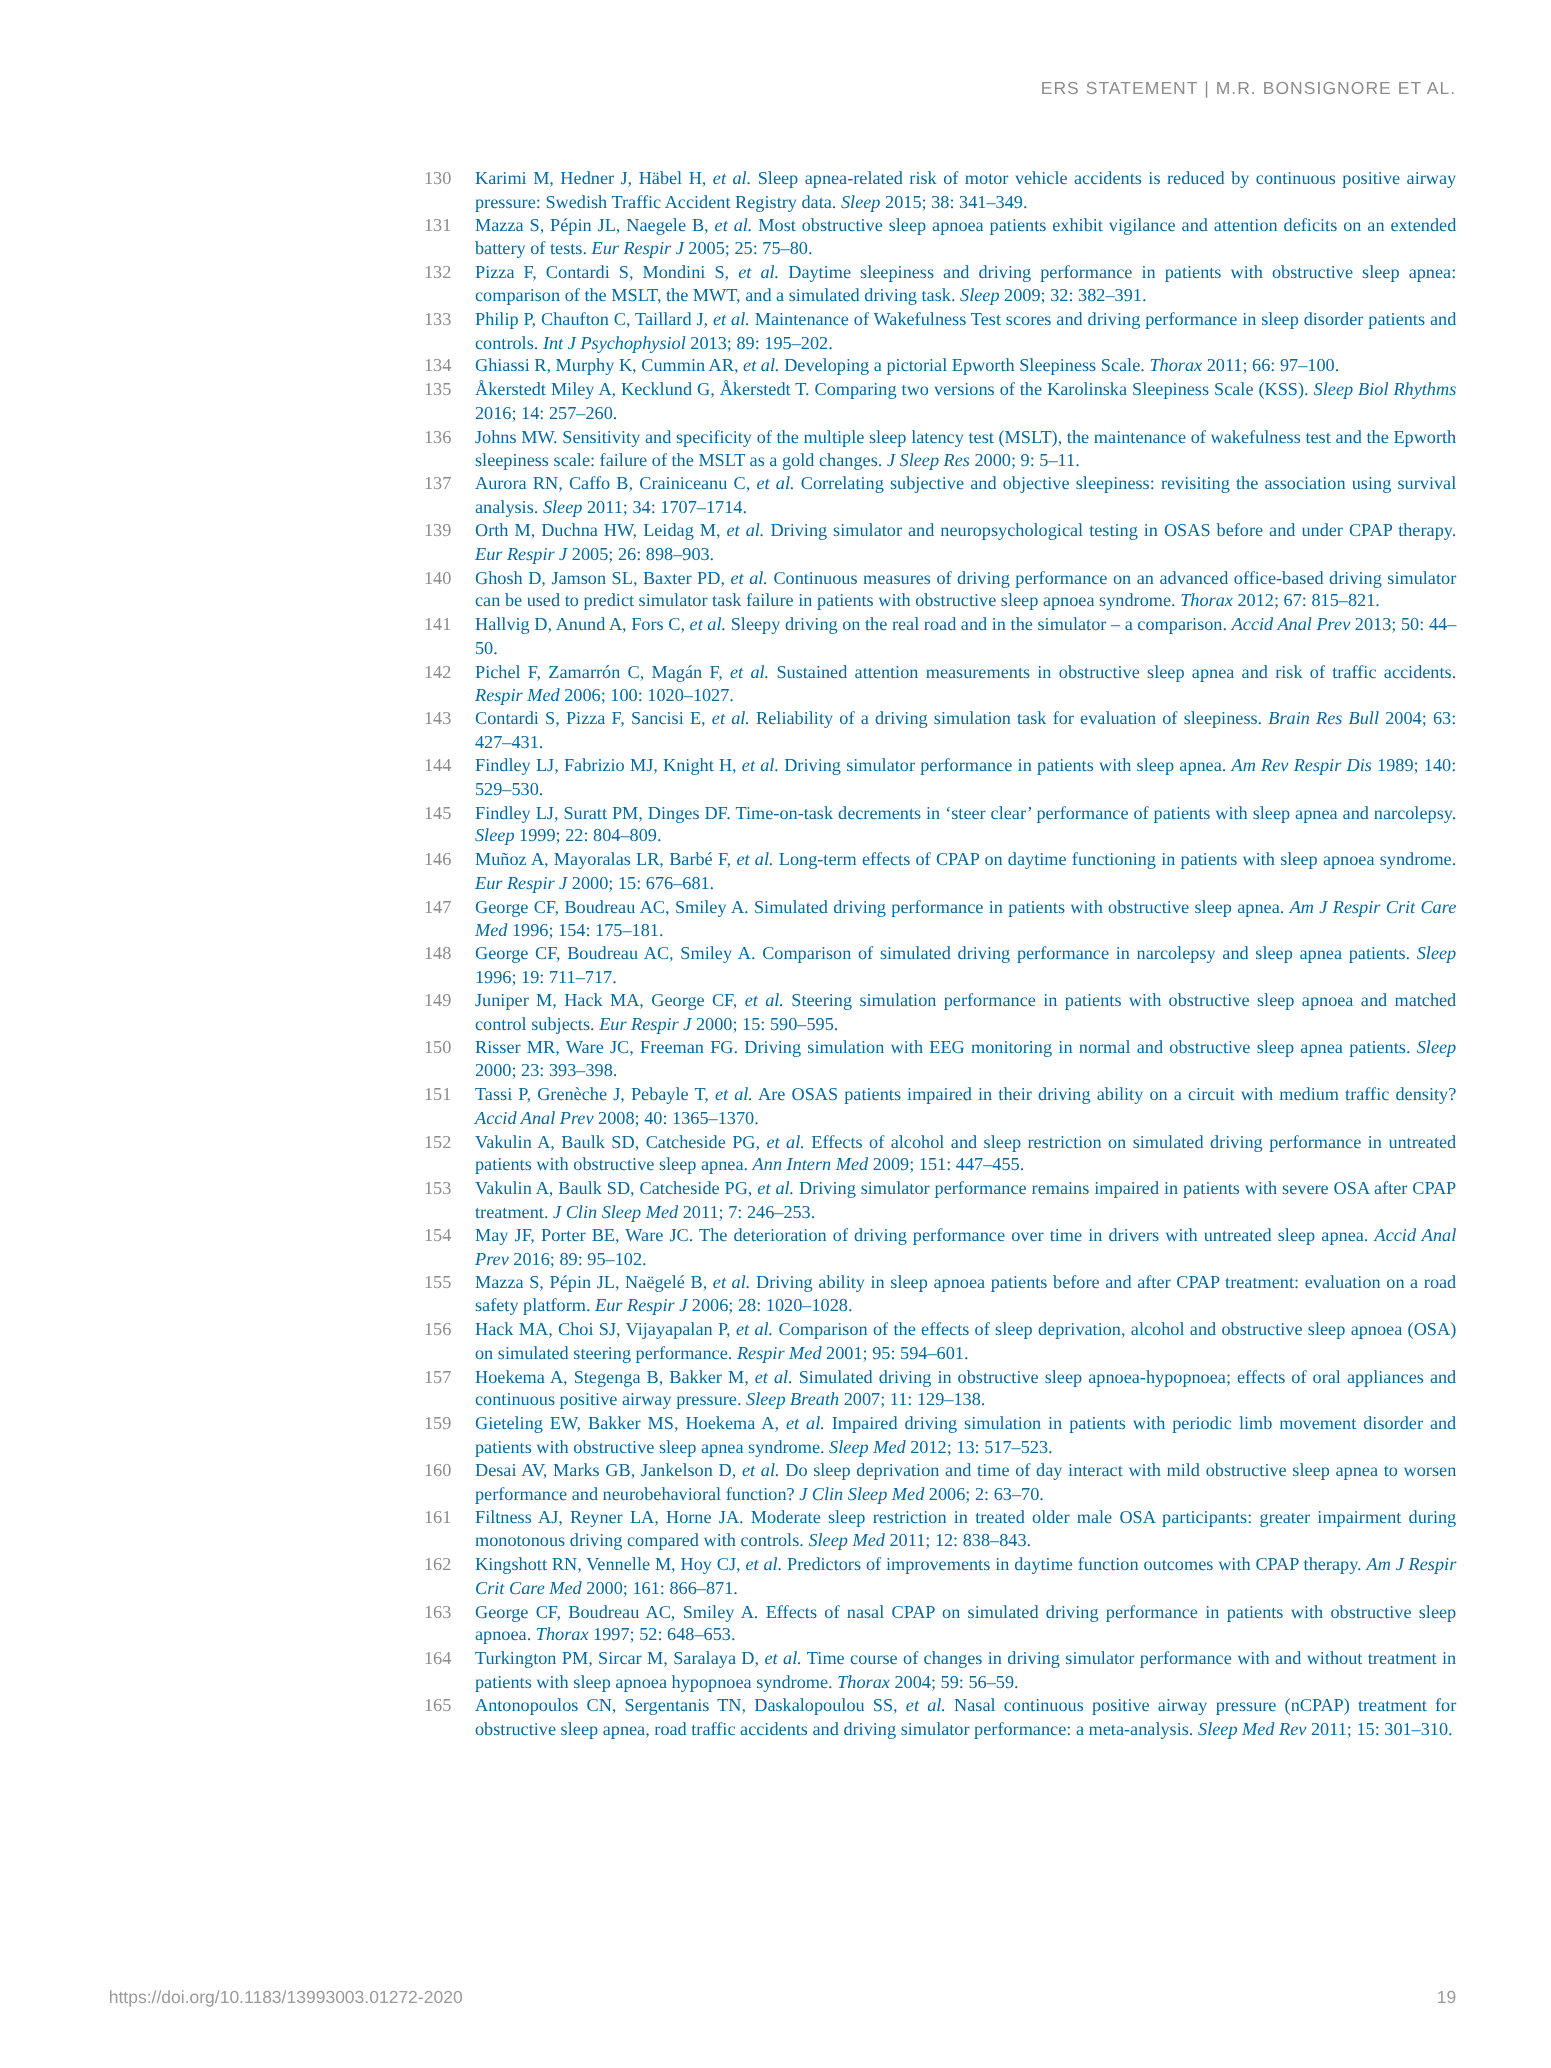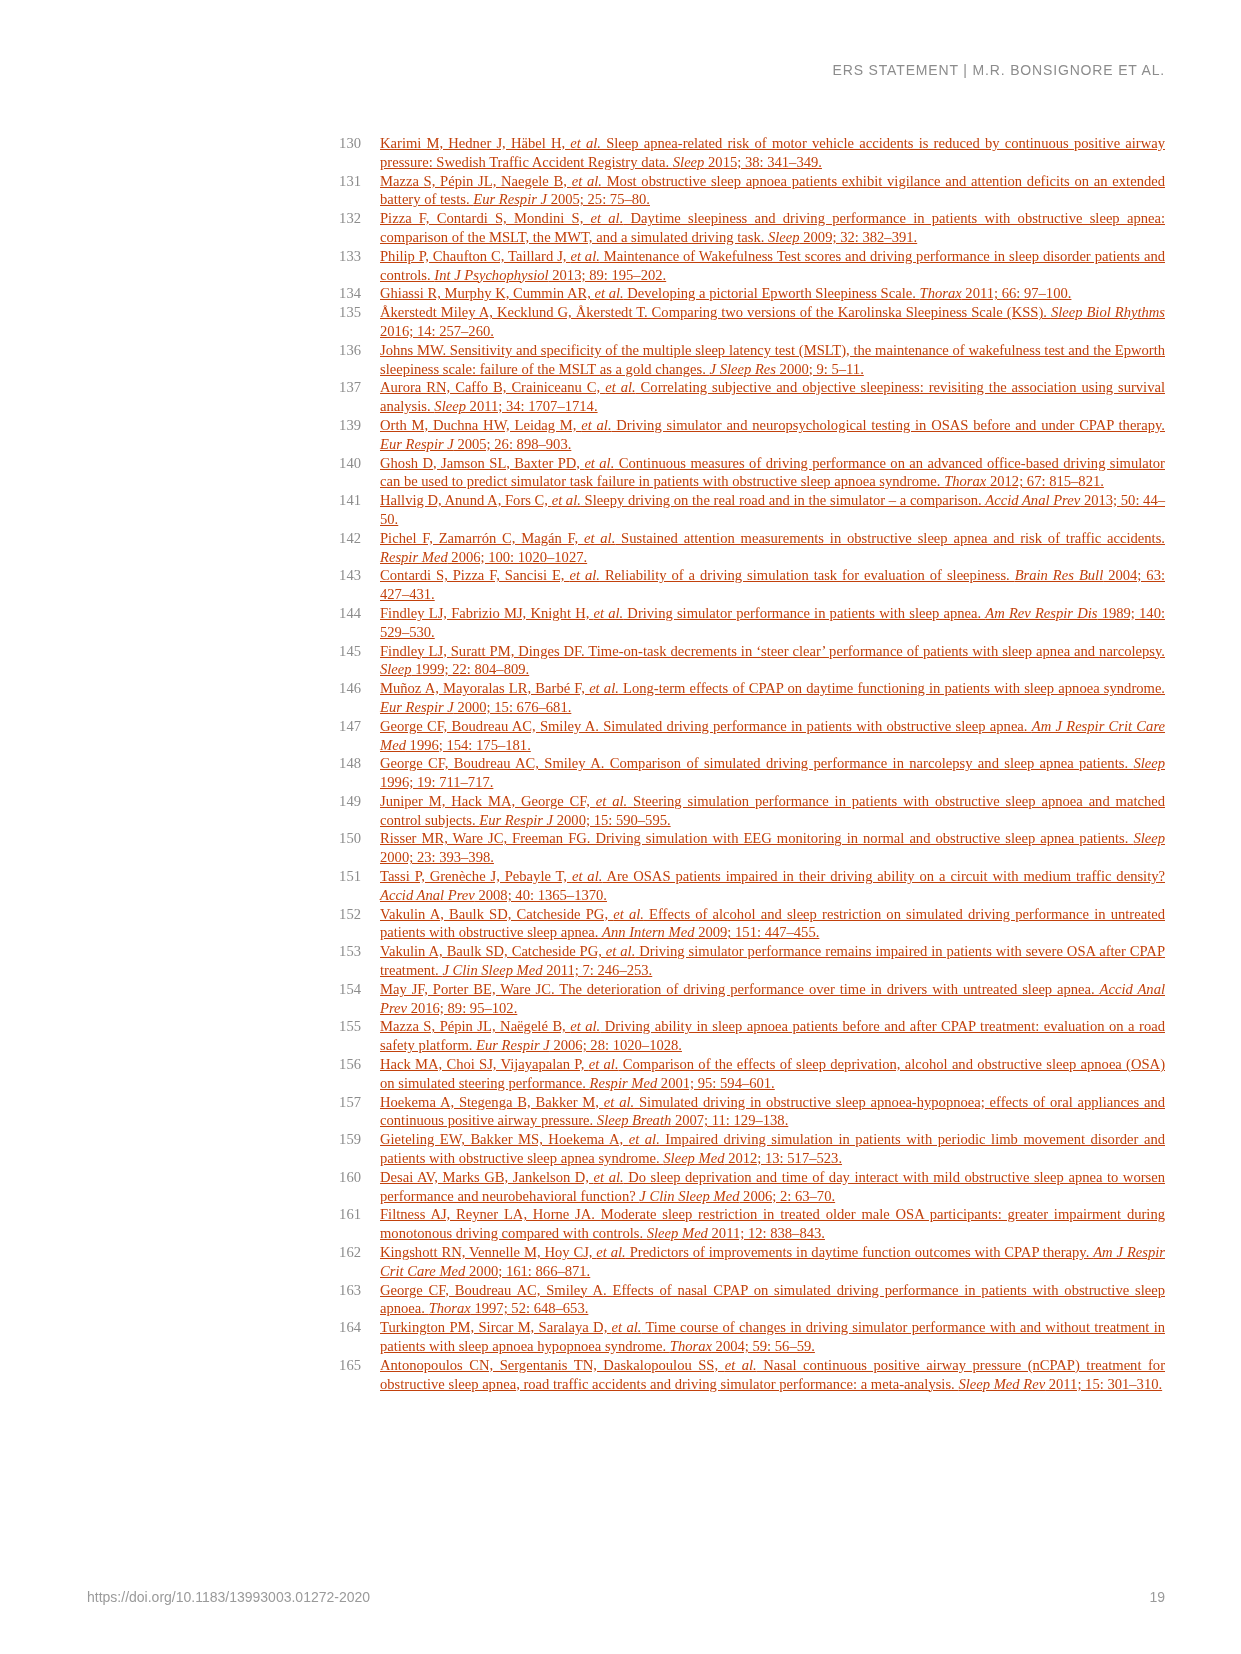--- a/index.html
+++ b/index.html
@@ -35,25 +35,24 @@
     flex: 0 0 24px;
     width: 24px;
     text-align: right;
     color: #8c8c8c;
     font-size: 14.6px;
     line-height: 18.8px;
   }
   .ref-text {
     flex: 1 1 auto;
     margin-left: 19px;
-    color: #c2410c;
+    color: #0369a1;
     font-size: 14.6px;
     line-height: 18.8px;
     text-align: justify;
-    text-decoration: underline;
   }
   .it { font-style: italic; }
   .footer-doi {
     position: absolute;
     left: 87px;
     top: 1589px;
     font-family: "Liberation Sans", sans-serif;
     font-size: 14px;
     color: #9a9a9a;
   }

